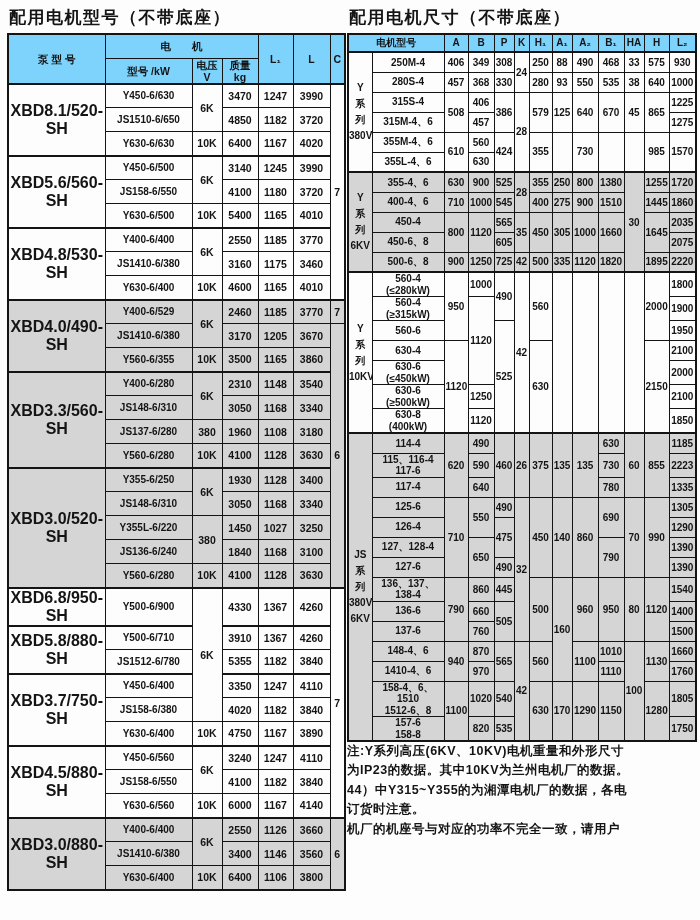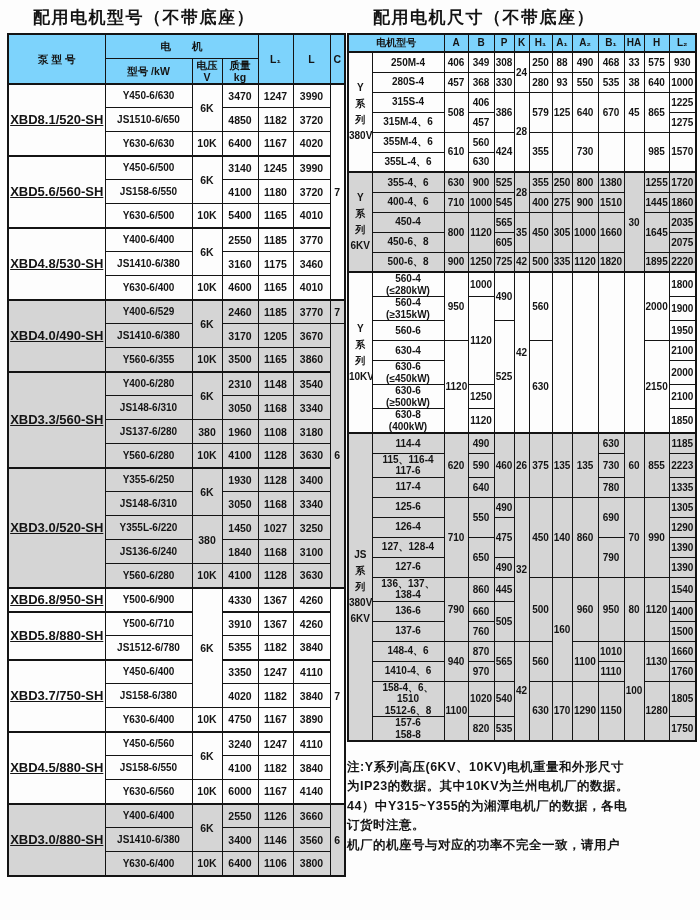--- a/index.html
+++ b/index.html
@@ -2,40 +2,40 @@
 <html><head>
 <meta charset="utf-8">
 <style>
   * { box-sizing: border-box; }
   html,body { margin:0; padding:0; background:#ffffff; }
   body { width:700px; height:920px; font-family:"Liberation Sans","DejaVu Sans",sans-serif; color:#141414; }
   .page { position:relative; width:700px; height:920px; background:#fdfdfd; overflow:hidden; }
   .col { position:absolute; top:0; }
   .col-left  { left:7px;  width:337px; }
   .col-right { left:347px; width:350px; }
-  .tbl-title { font-weight:bold; font-size:17px; letter-spacing:1.5px; padding:6px 0 4px 2px; white-space:nowrap;margin-left:24px; }
+  .tbl-title { font-weight:bold; font-size:17px; letter-spacing:1.5px; padding:6px 0 4px 2px; white-space:nowrap; }
   table { border-collapse:collapse; table-layout:fixed; width:100%; border:2px solid #141414; }
   th, td {
     border:1px solid #141414; text-align:center; vertical-align:middle;
     font-weight:bold; padding:0 1px; white-space:pre-line; overflow:hidden;
   }
   th { background:#7dd3fc; font-size:11px; line-height:1.15; }
   .t-left th, .t-left td { font-size:10.5px; }
   .t-left tbody tr { height:24px; }
   .t-left thead tr { height:24px; }
   .t-right th, .t-right td { font-size:10px; }
   .t-right tbody tr { height:20px; }
   .t-right thead tr { height:18px; }
   tr.shade { background:#d5d5d5; }
   tr.sec td { border-top-width:2px; }
-  td.pm { font-size:13px; letter-spacing:0;text-decoration:underline; }
+  td.pm { font-size:16px; letter-spacing:0; }
   td.md { font-size:10px; line-height:1.15; }
   td.grp { font-size:10px; line-height:1.6; padding:0; }
   .motor-h { letter-spacing:0; }
-  .note { margin-top:16px; font-size:12.5px; font-weight:bold; line-height:1.55; letter-spacing:0.5px; }
+  .note { margin-top:0; font-size:12.5px; font-weight:bold; line-height:1.55; letter-spacing:0.5px; }
   .note div { white-space:nowrap; }
 </style>
 </head>
 <body>
 
 <div class="page">
 
   <div class="col col-left">
     <div class="tbl-title">配用电机型号（不带底座）</div>
     <table class="t-left">

